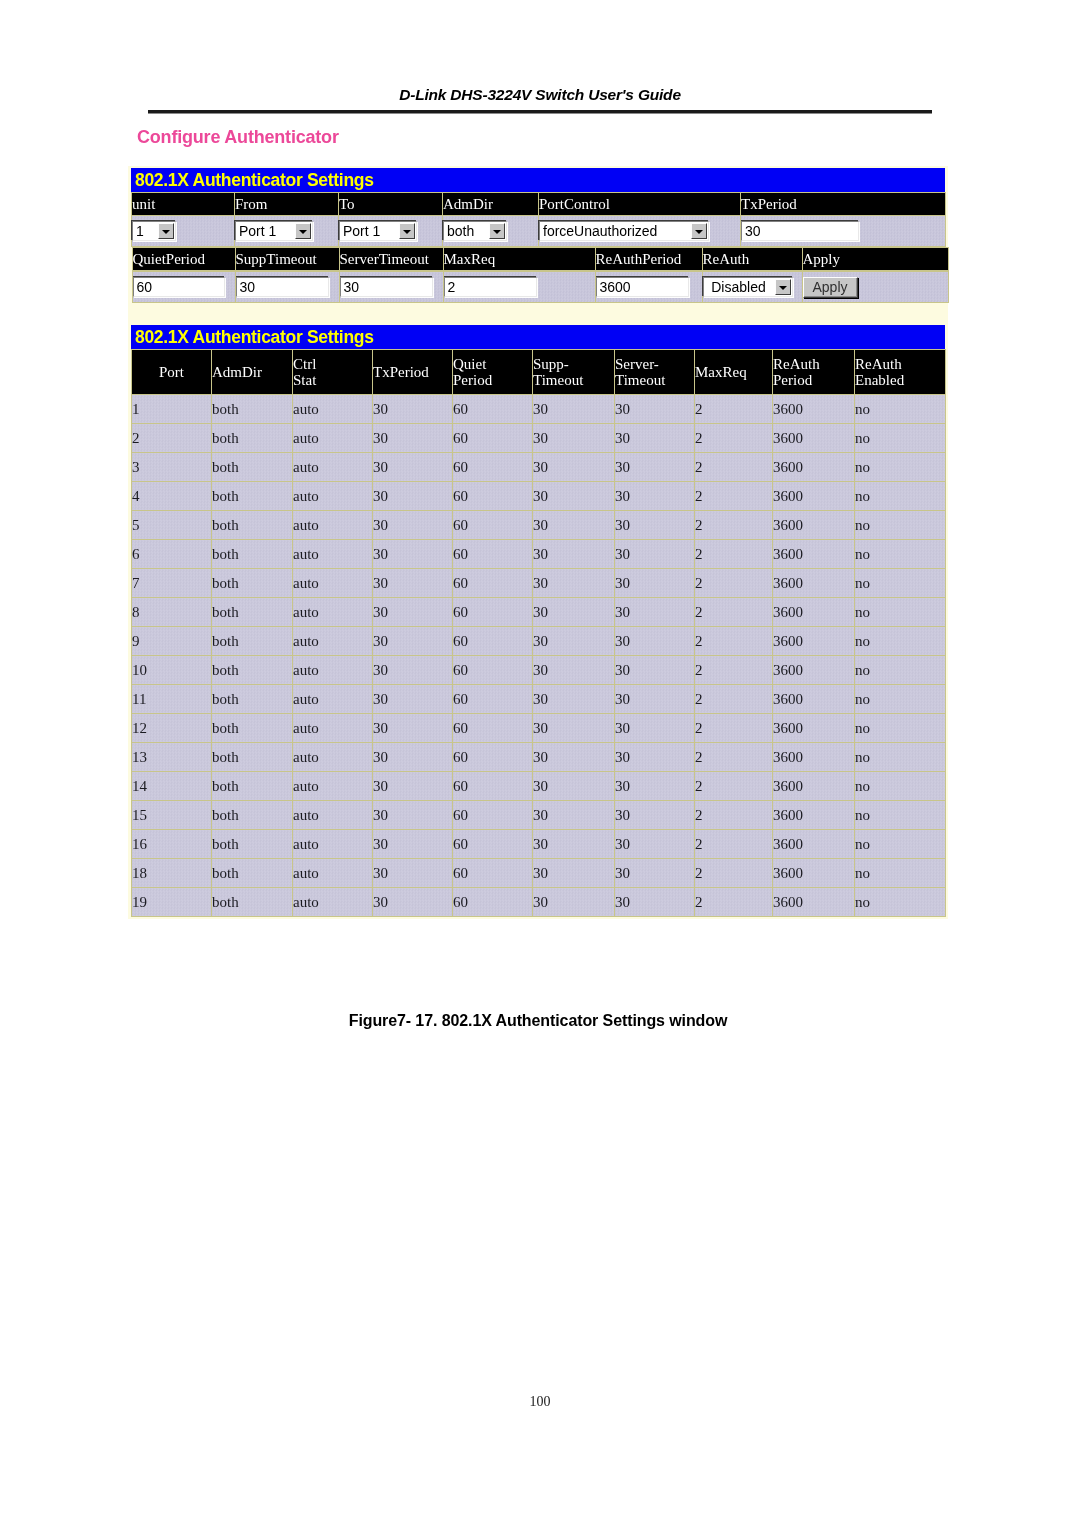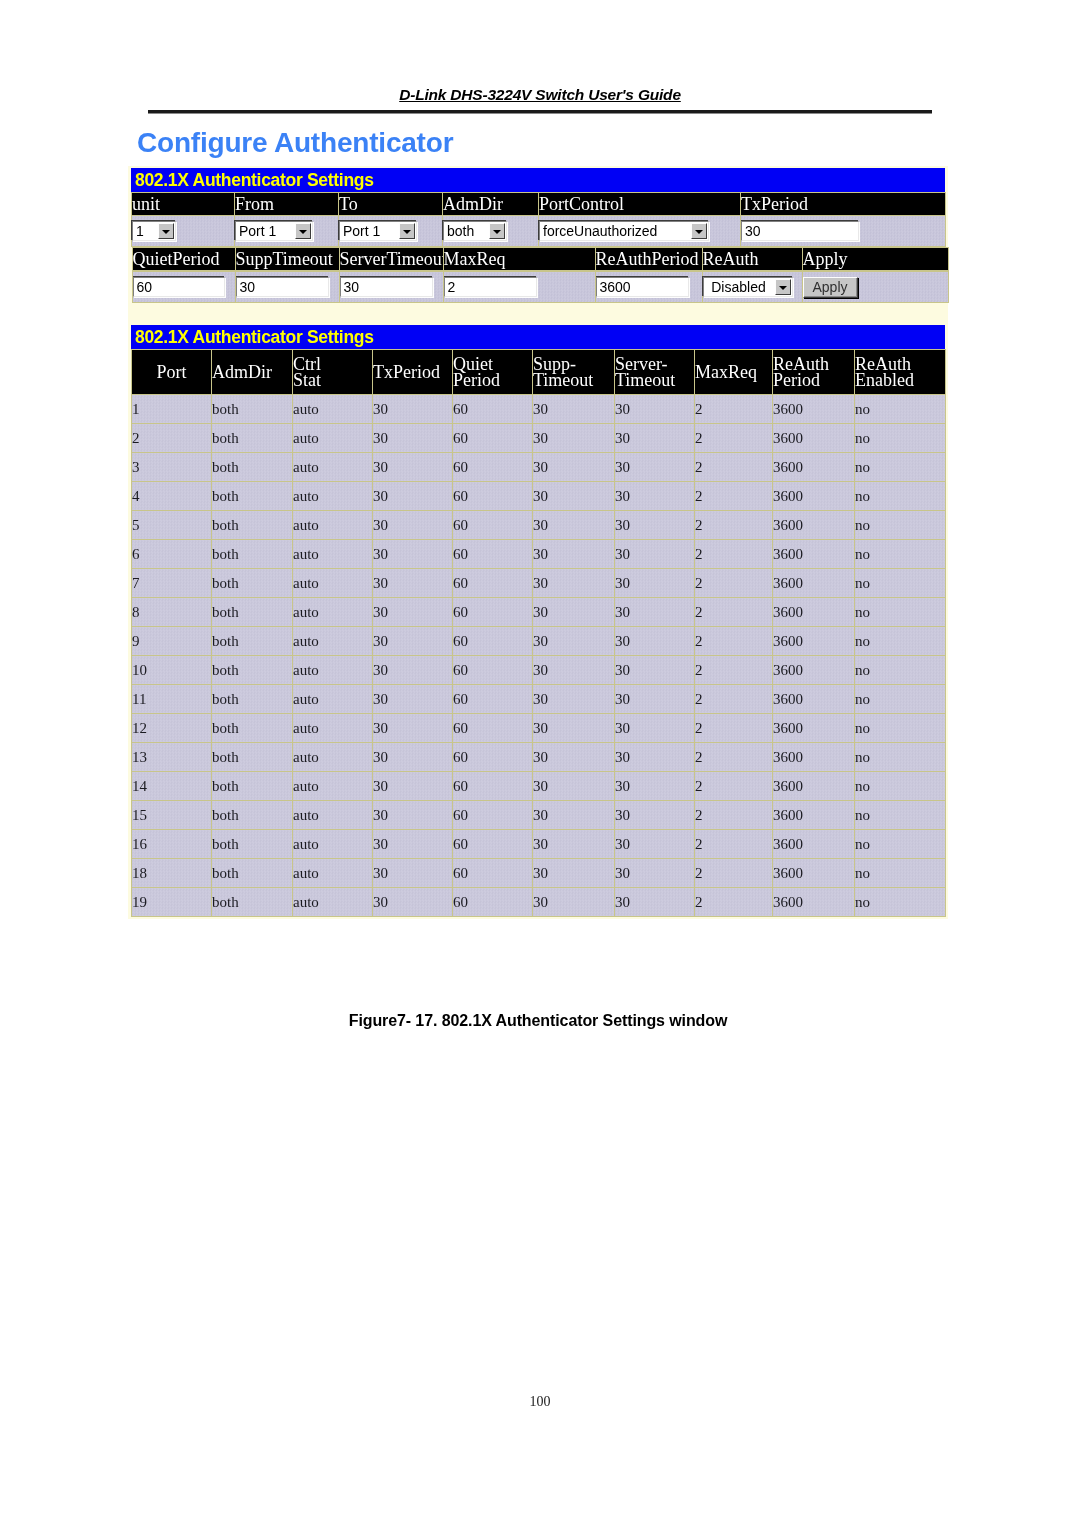--- a/index.html
+++ b/index.html
@@ -24,41 +24,40 @@
     text-align: center;
   }
   .page-header .hdr-text {
     font-family: "Liberation Sans", sans-serif;
     font-style: italic;
     font-weight: bold;
     font-size: 15.5px;
     letter-spacing: -0.2px;
     color: #000;
     display: block;
-    text-decoration: underline;
   }
   .hdr-rule {
     position: absolute;
     left: 148px;
     top: 110px;
     width: 784px;
     height: 3px;
     background: #1a1a1a;
     border-bottom: 1px solid #8a8a8a;
   }
 
   
   .section-title {
     position: absolute;
     left: 137px;
     top: 127px;
     font-family: "Liberation Sans", sans-serif;
     font-weight: bold;
-    font-size: 28px;
-    color: #3b82f6;
+    font-size: 18px;
+    color: #ec4899;
     letter-spacing: -0.2px;
   }
 
   
   .shot {
     position: absolute;
     left: 128px;
     top: 166px;
     width: 820px;
     background: #fdfbe0;
@@ -97,21 +96,21 @@
     border: 1px solid #c8c58a;
     padding: 0;
     vertical-align: middle;
   }
 
   
   .hcell {
     background: #000000;
     color: #ffffff;
     font-family: "Liberation Serif", serif;
-    font-size: 18px;
+    font-size: 15px;
     line-height: 16px;
     padding: 4px 2px 4px 4px;
     height: 22px;
     white-space: nowrap;
     overflow: hidden;
   }
   .hcell.wrap { white-space: normal; }
 
   
   .ccell {

